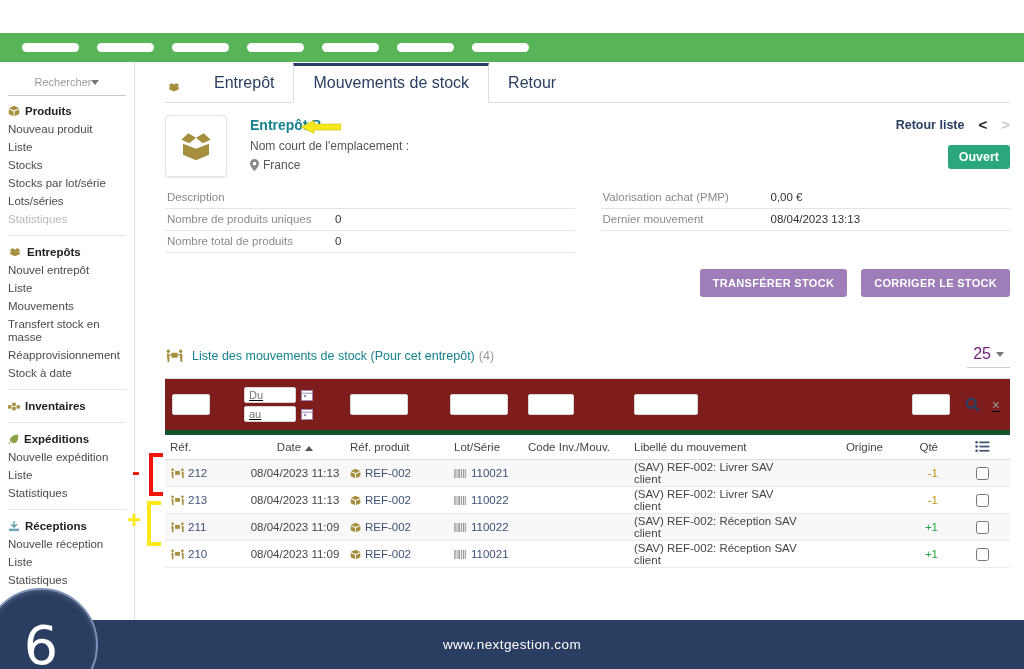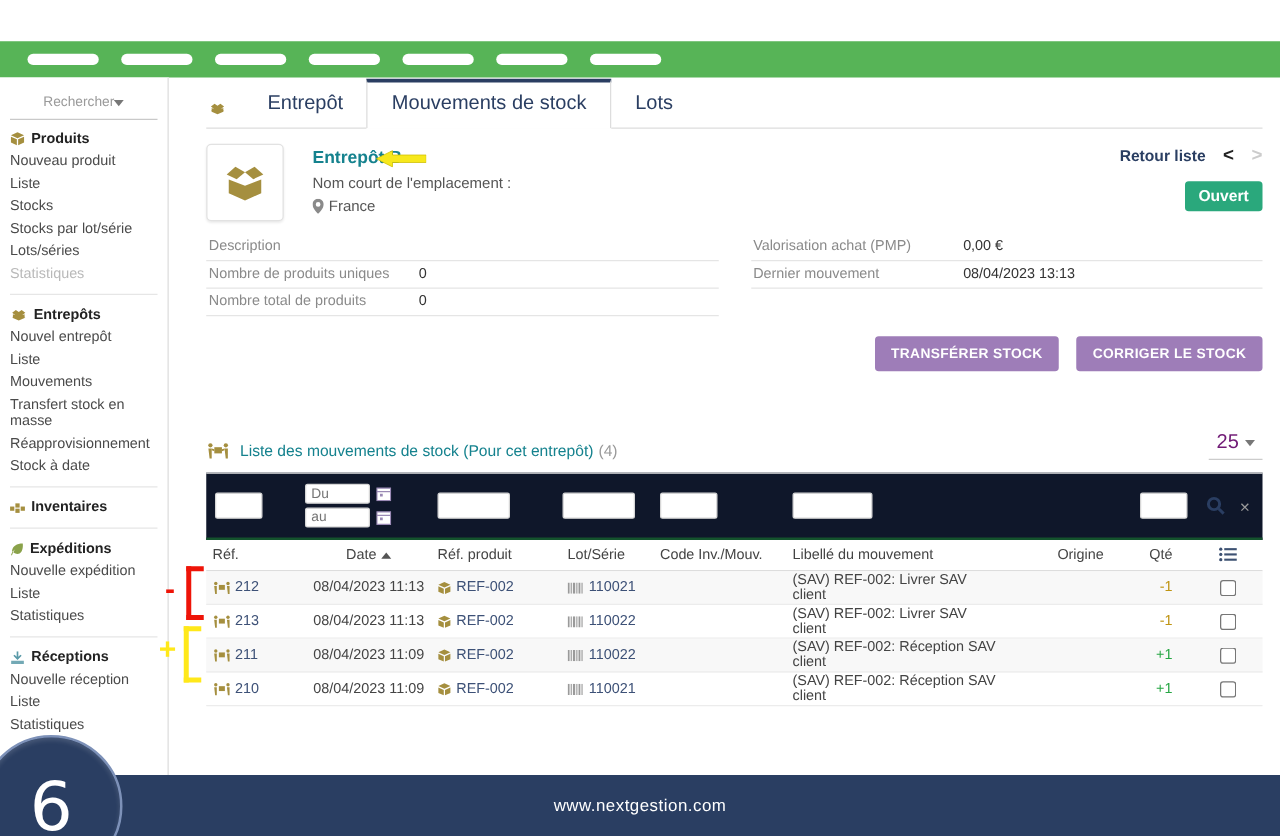--- a/index.html
+++ b/index.html
@@ -61,29 +61,29 @@
   .details { display:flex; gap:26px; margin-top:10px; }
   .dcol { flex:1; }
   .drow { display:flex; border-bottom:1px solid #e5e5e5; padding:4px 0 4px 2px; font-size:11.5px; min-height:22px; }
   .dlabel { width:168px; color:#8a8a8a; flex-shrink:0; }
   .dvalue { color:#333; }
 
   .actions { display:flex; justify-content:flex-end; gap:14px; margin-top:16px; }
   .purple-btn { background:#9e7db8; color:#fff; border:none; border-radius:3px; font-weight:bold;
     font-size:11px; padding:8px 13px; letter-spacing:.3px; cursor:pointer; }
 
-  .mv-header { display:flex; align-items:flex-end; margin-top:46px; }
+  .mv-header { display:flex; align-items:center; margin-top:46px; }
   .mv-title { color:#15828e; font-size:12.5px; margin-left:8px; }
   .mv-count { color:#9a9a9a; font-size:12.5px; margin-left:4px; }
   .page-size { margin-left:auto; font-size:16px; color:#701a75; display:flex; align-items:center; gap:5px;
     border-bottom:1px solid #ccc; padding:2px 6px 4px 6px; cursor:pointer; }
 
   .table { margin-top:10px; font-size:11.5px; }
   .grid { display:grid; grid-template-columns:77px 106px 100px 78px 88px 190px 95px 55px 1fr; align-items:center; }
-  .filter-row { background:#0f172a; border-top:1px solid #e2e2e2; border-bottom:2px solid #14532d; padding:8px 0; }
+  .filter-row { background:#7f1d1d; border-top:1px solid #e2e2e2; border-bottom:5px solid #14532d; padding:8px 0;text-decoration:underline; }
   .f-input { background:#fff; border:1px solid #d6d6d6; border-radius:2px; height:21px; width:58px; font-size:11px; padding:0 4px; }
   .f-ref { width:38px; margin-left:5px; }
   .f-date { height:16px; width:52px; color:#aaa; }
   .date-stack { display:flex; flex-direction:column; gap:3px; padding-left:12px; }
   .date-line { display:flex; align-items:center; gap:5px; }
   .f-qty { width:38px; }
   .c { padding:0 2px; color:#444; }
   .c1 { display:flex; align-items:center; gap:3px; padding-left:5px; }
   .c3, .c4 { display:flex; align-items:center; gap:4px; }
   .center { text-align:center; justify-content:center; }
@@ -217,21 +217,21 @@
 
   <div class="main">
     <div class="tabs">
       <span class="tab-icon ic">
           <svg width="14" height="12" viewBox="0 0 24 20">
             <path fill="#a58f3f" d="M3 7l5-4 4 3 4-3 5 4-4 3 4 3-9 4-9-4 4-3zM4 9l8 3.5L20 9v5l-8 3.5L4 14z"></path>
           </svg>
         </span>
       <div class="tab">Entrepôt</div>
       <div class="tab active">Mouvements de stock</div>
-      <div class="tab">Lots</div>
+      <div class="tab">Retour</div>
     </div>
 
     <div class="entity-header">
       <div class="entity-card">
         <span class="ic">
             <svg width="42" height="40" viewBox="0 0 24 24">
               <g fill="#a58f3f">
                 <path d="M3.2 8.2 7.4 4.4 12 7.1 8 10.4z"></path>
                 <path d="M20.8 8.2 16.6 4.4 12 7.1 16 10.4z"></path>
                 <path d="M4.2 10.6 12 13.6l7.8-3v6.6L12 20.6l-7.8-3.4z"></path>

